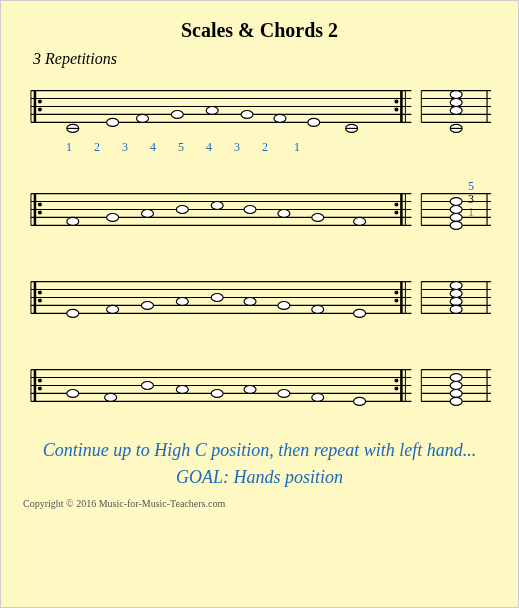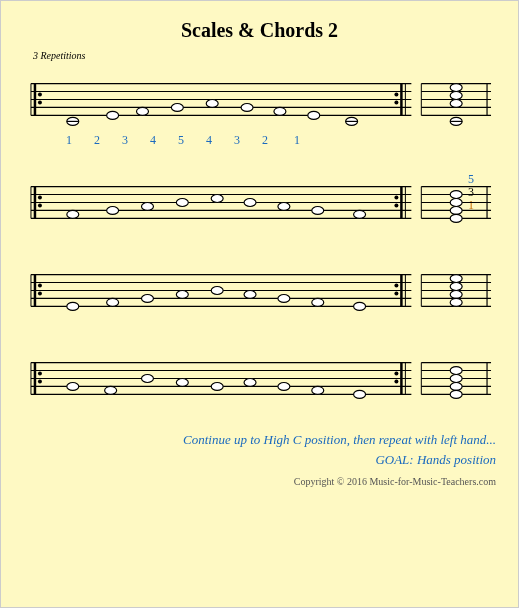--- a/index.html
+++ b/index.html
@@ -21,21 +21,21 @@
       position: relative;
     }
     .title {
       text-align: center;
       font-size: 20px;
       font-weight: bold;
       margin-bottom: 8px;
       color: #000;
     }
     .repetitions {
-      font-size: 10px;
+      font-size: 16px;
       font-style: italic;
       color: #000;
       margin-bottom: 2px;
       margin-left: 10px;
     }
     .staff-section {
       margin-bottom: 18px;
       position: relative;
     }
     .staff-container {
@@ -60,30 +60,30 @@
       top: 40px;
       font-size: 12px;
       text-align: center;
       line-height: 1.1;
     }
     .finger-rh-col span { display: block; }
     .finger-rh-col .f5 { color: #1a6abf; }
     .finger-rh-col .f3 { color: #000; }
     .finger-rh-col .f1 { color: #c8700a; }
     .goal-text {
-      text-align: right;
+      text-align: center;
       font-style: italic;
       color: #1a6abf;
-      font-size: 13px;
+      font-size: 18px;
       margin-top: 8px;
       margin-bottom: 6px;
       line-height: 1.5;
     }
     .copyright {
-      text-align: right;
+      text-align: left;
       font-size: 10px;
       color: #555;
       line-height: 1.4;
     }
   </style>
 </head>
 <body>
 
 <div class="page">
   <div class="title">Scales &amp; Chords 2</div>

